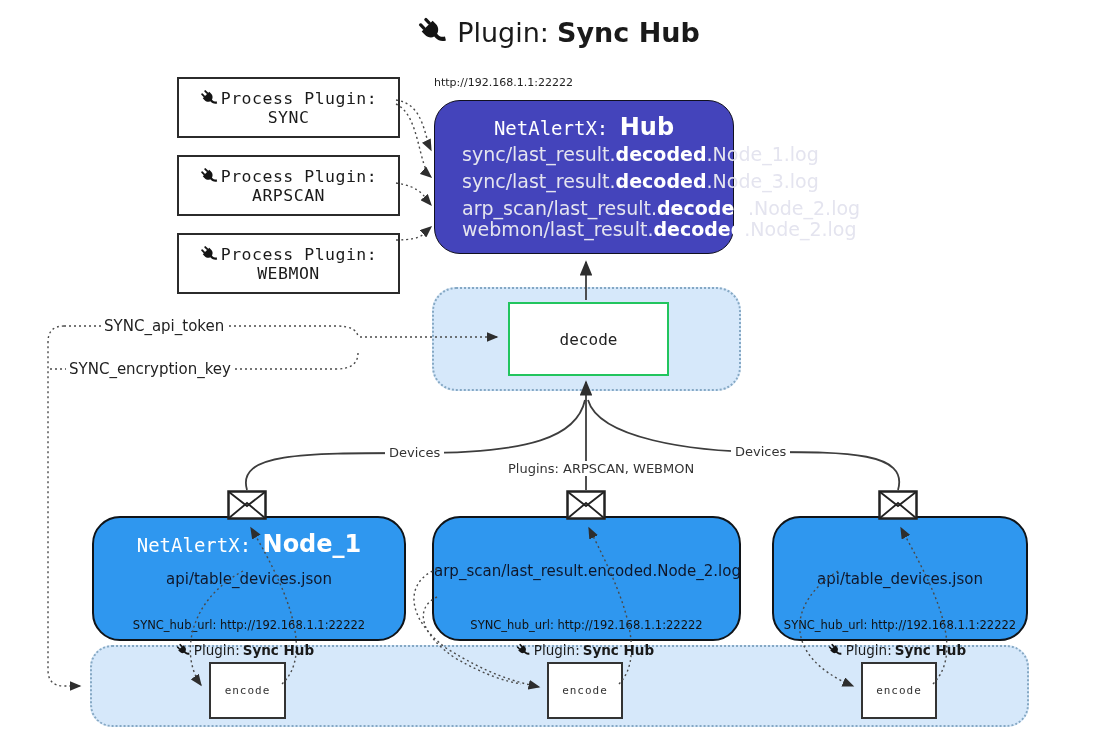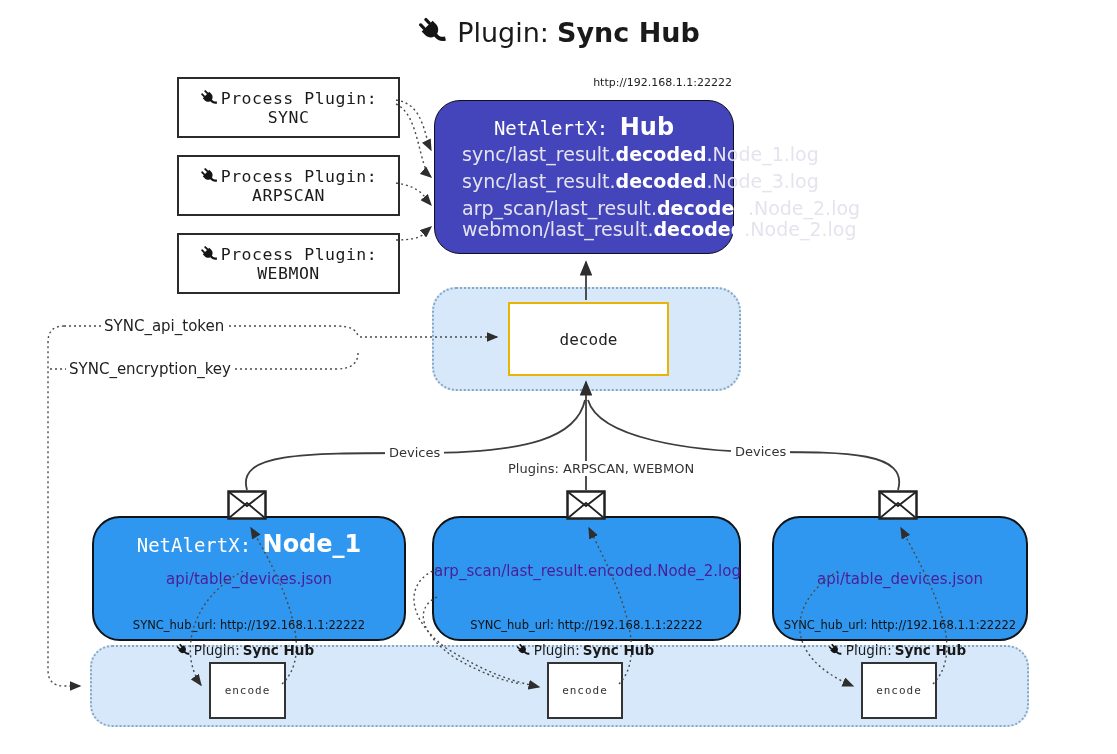--- a/index.html
+++ b/index.html
@@ -17,52 +17,52 @@
   .plug{fill:#141414;}
 
   
   .pbox{left:177px;width:219px;height:57px;border:2px solid #2b2b2b;background:#fff;
         display:flex;flex-direction:column;justify-content:center;align-items:center;
         font-size:16.5px;letter-spacing:0.5px;}
   .pbox .row1{display:flex;align-items:flex-end;gap:2px;}
   #pbox-0{top:77px;} #pbox-1{top:155px;} #pbox-2{top:233px;}
 
   
-  #hub-url{left:434px;top:76px;width:298px;text-align:right;font-size:11px;color:#222;}
+  #hub-url{left:434px;top:76px;width:298px;text-align:left;font-size:11px;color:#222;}
   #hub{left:434px;top:100px;width:298px;height:152px;background:#4444bb;border:1.5px solid #101020;border-radius:26px;z-index:3;}
   #hub .htitle{position:absolute;top:12px;width:100%;text-align:center;color:#fff;font-size:19px;}
   #hub .htitle b{font-family:"DejaVu Sans","Liberation Sans",sans-serif;font-size:24px;}
   .hline{position:absolute;left:27px;width:285px;font-size:19px;color:#e4e4ef;white-space:nowrap;text-align:center;}
   .hline b{color:#fff;}
   #hline-0{top:42px;} #hline-1{top:69px;} #hline-2{top:96px;} #hline-3{top:117px;}
 
   
   #decode-panel{left:432px;top:287px;width:305px;height:100px;background:#d6e8fa;border:2px dotted #85a8c4;border-radius:24px;z-index:2;}
-  #decode-box{left:508px;top:302px;width:157px;height:70px;background:#fff;border:2px solid #eab308;z-index:3;
+  #decode-box{left:508px;top:302px;width:157px;height:70px;background:#fff;border:2px solid #22c55e;z-index:3;
               display:flex;align-items:center;justify-content:center;font-size:16px;color:#222;}
 
   
   .secret{font-size:15px;color:#222;background:#fff;padding:0 3px;z-index:6;white-space:nowrap;}
   #secret-token{left:101px;top:317px;}
   #secret-key{left:66px;top:360px;}
 
   
   .elabel{font-size:13px;color:#333;background:#fff;padding:0 4px;z-index:6;text-align:center;white-space:nowrap;}
   #lbl-dev-left{left:385px;top:445px;}
   #lbl-plugins{left:504px;top:461px;}
   #lbl-dev-right{left:731px;top:444px;}
 
   
   .node{top:516px;height:121px;background:#2f97ef;border:2px solid #101418;border-radius:28px;z-index:3;}
   #node-0{left:92px;width:310px;}
   #node-1{left:432px;width:305px;}
   #node-2{left:772px;width:252px;}
   .ntitle{position:absolute;top:12px;width:100%;text-align:center;color:#fff;font-size:19px;white-space:nowrap;}
   .ntitle b{font-family:"DejaVu Sans","Liberation Sans",sans-serif;font-size:24px;}
-  .nfile{position:absolute;width:100%;text-align:center;color:#4c1d95;font-size:15px;white-space:nowrap;}
+  .nfile{position:absolute;width:100%;text-align:center;color:#0f172a;font-size:15px;white-space:nowrap;}
   .nf-52{top:52px;} .nf-44{top:44px;} .nf-72{top:72px;}
   .nurl{position:absolute;bottom:7px;width:100%;text-align:center;color:#111;font-size:11.5px;}
 
   
   .envelope{z-index:7;top:490px;width:40px;height:30px;}
   #env-0{left:227px;} #env-1{left:566px;} #env-2{left:878px;}
 
   
   #sync-bar{left:90px;top:645px;width:935px;height:78px;background:#d6e8fa;border:2px dotted #85a8c4;border-radius:22px;z-index:1;}
   .encode-box{top:662px;height:53px;background:#fff;border:2px solid #333;z-index:4;

